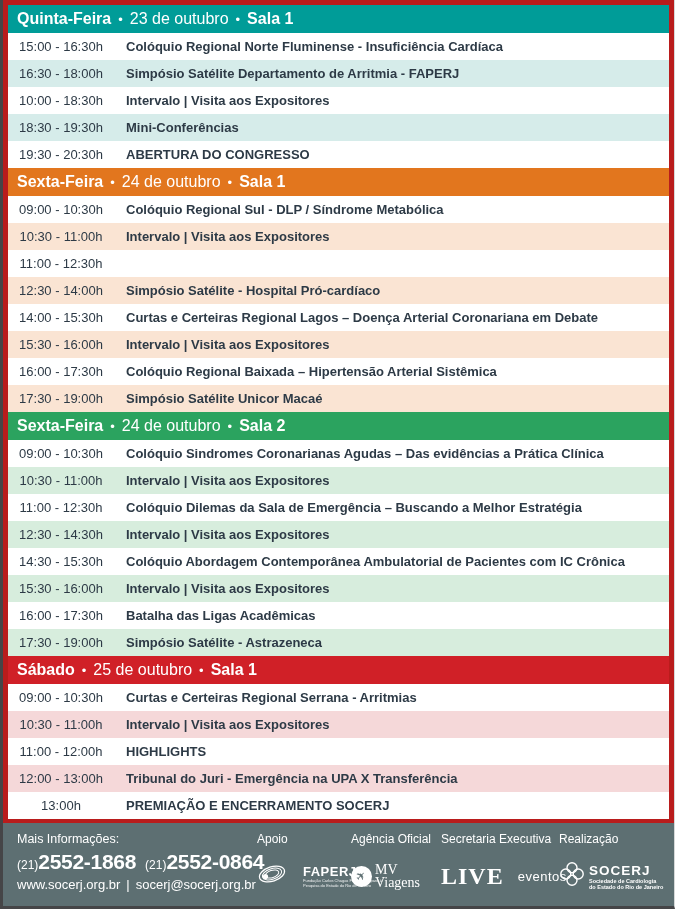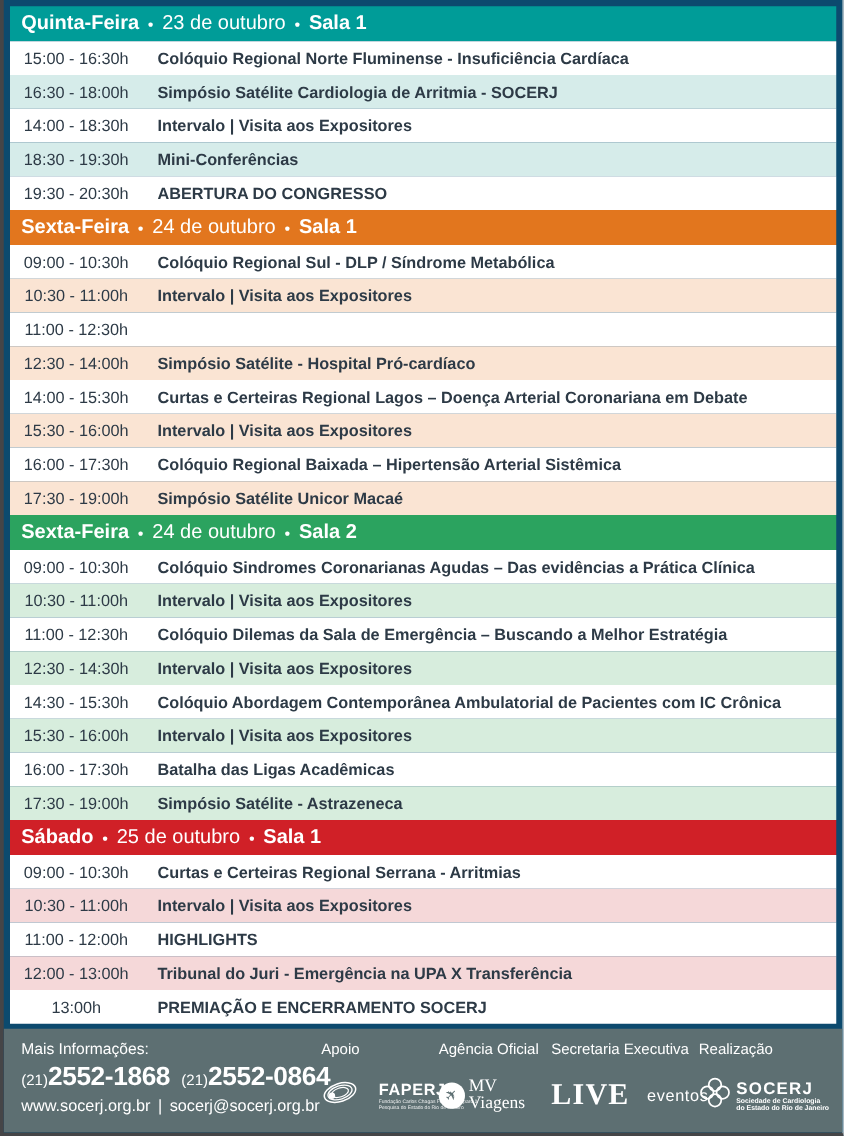--- a/index.html
+++ b/index.html
@@ -1,17 +1,17 @@
 <!DOCTYPE html>
 <html><head>
 <meta charset="utf-8">
 <style>
   html,body{margin:0;padding:0;background:#fff;}
   body{width:675px;height:909px;font-family:"Liberation Sans",sans-serif;}
-  .page{box-sizing:border-box;width:675px;height:909px;background:#0c4a6e;
+  .page{box-sizing:border-box;width:675px;height:909px;background:#b91c1c;
         border-left:3px solid #454547;border-bottom:3px solid #454547;border-right:1px solid #d6d9d9;
         display:flex;flex-direction:column;overflow:hidden;}
   .schedule{padding:5px 5px 0 5px;flex:none;}
   .sec-header{display:flex;align-items:center;height:28px;padding-left:9px;color:#fff;font-size:16px;}
   .sec-header .day,.sec-header .room{font-weight:700;}
   .sec-header .sep{margin:0 7px;font-size:13px;}
   .row{display:flex;align-items:center;height:27px;font-size:13px;color:#2d3a46;background:#fff;}
   .row .time{flex:0 0 106px;text-align:center;}
   .row .title{font-weight:700;padding-left:12px;white-space:nowrap;}
   .footer{flex:1;background:#5d6f72;color:#fff;display:flex;margin-top:4px;
@@ -63,25 +63,25 @@
         <span class="room">Sala 1</span>
       </header>
       <div class="rows">
     <div class="row">
       <span class="time">15:00 - 16:30h</span>
       <span class="title">Colóquio Regional Norte Fluminense - Insuficiência Cardíaca</span>
     </div>
 
     <div class="row" style="background: rgb(214, 236, 234);">
       <span class="time">16:30 - 18:00h</span>
-      <span class="title">Simpósio Satélite Cardiologia de Arritmia - SOCERJ</span>
-    </div>
-
-    <div class="row">
-      <span class="time">14:00 - 18:30h</span>
+      <span class="title">Simpósio Satélite Departamento de Arritmia - FAPERJ</span>
+    </div>
+
+    <div class="row">
+      <span class="time">10:00 - 18:30h</span>
       <span class="title">Intervalo | Visita aos Expositores</span>
     </div>
 
     <div class="row" style="background: rgb(214, 236, 234);">
       <span class="time">18:30 - 19:30h</span>
       <span class="title">Mini-Conferências</span>
     </div>
 
     <div class="row">
       <span class="time">19:30 - 20:30h</span>

